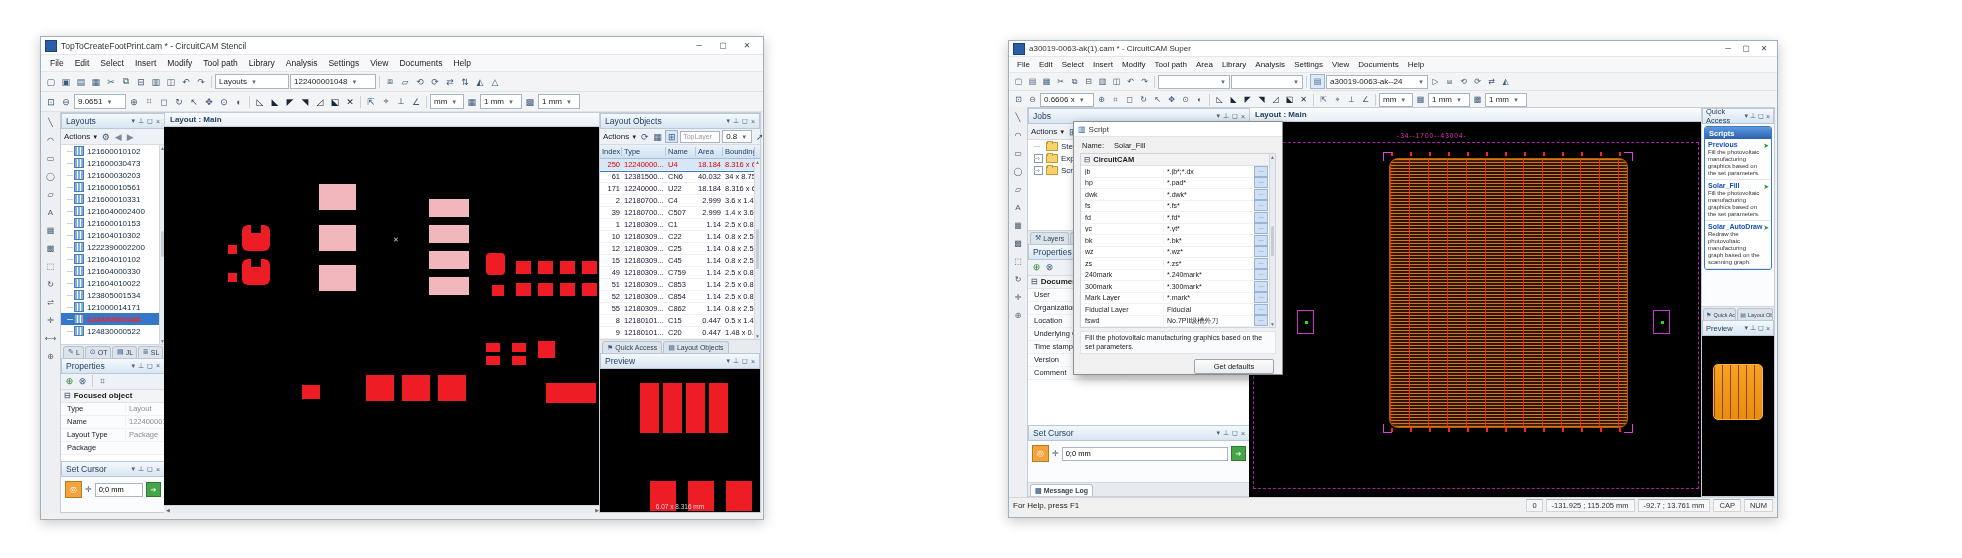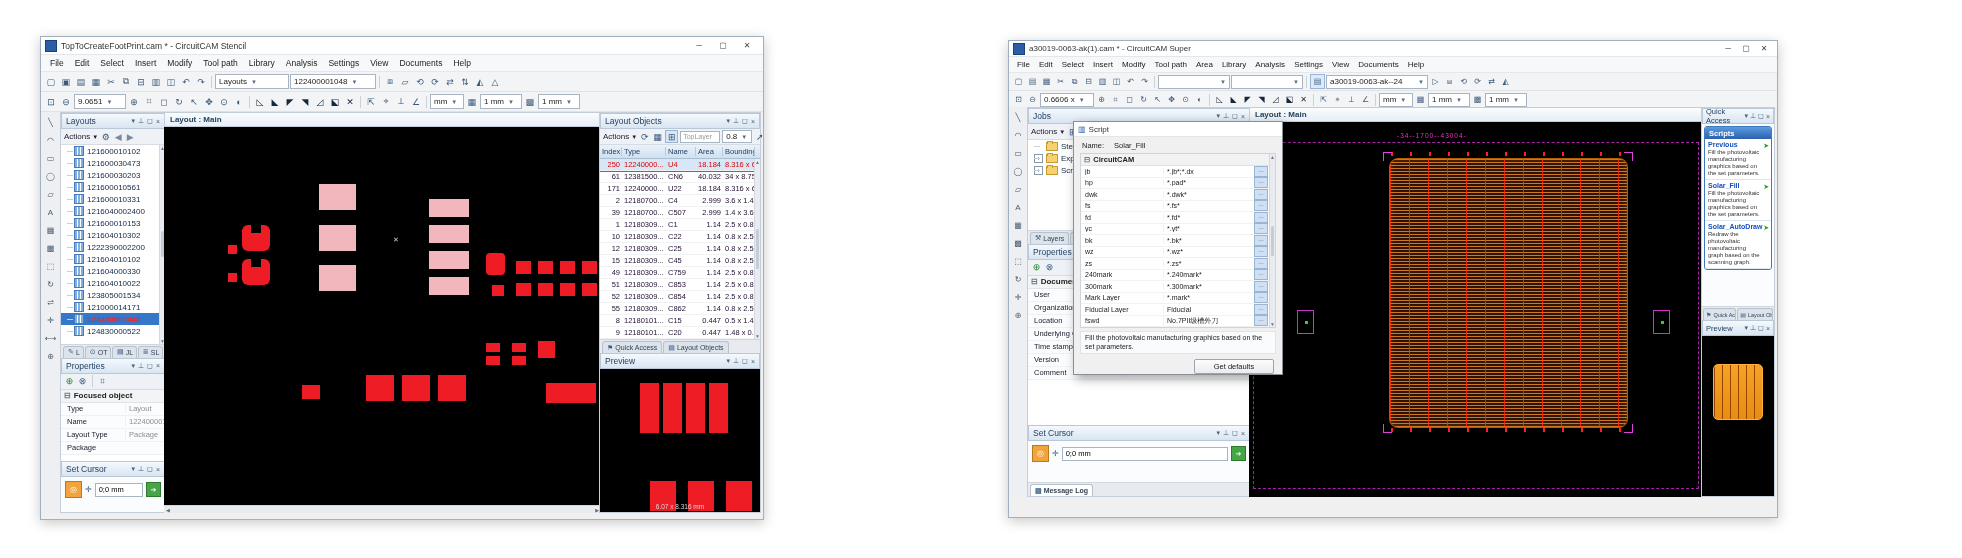--- a/index.html
+++ b/index.html
@@ -1096,13 +1096,24 @@
           <span>×</span>
         </span>
     </div>
     <div class="canvas" style="flex:0 0 auto;height:160px;">
       <div style="position:absolute;left:11px;top:28px;width:48px;height:54px;border-radius:5px;border:1px solid #ffb040;background:
         repeating-linear-gradient(90deg, rgba(140,60,0,.9) 0 1px, transparent 1px 8px),
         linear-gradient(#f5a224,#e88d10);"></div>
     </div>
   </div>
 
+  <div class="statusbar" style="bottom:4px;height:15px;">
+    <span>For Help, press F1</span>
+    <span class="status-cells">
+
+    <span class="scell">0</span>
+        <span class="scell">-131.925 ; 115.205 mm</span>
+        <span class="scell">-92.7 ; 13.761 mm</span>
+        <span class="scell">CAP</span>
+        <span class="scell">NUM</span>
+      </span>
+  </div>
 </div>
 
 </body></html>

